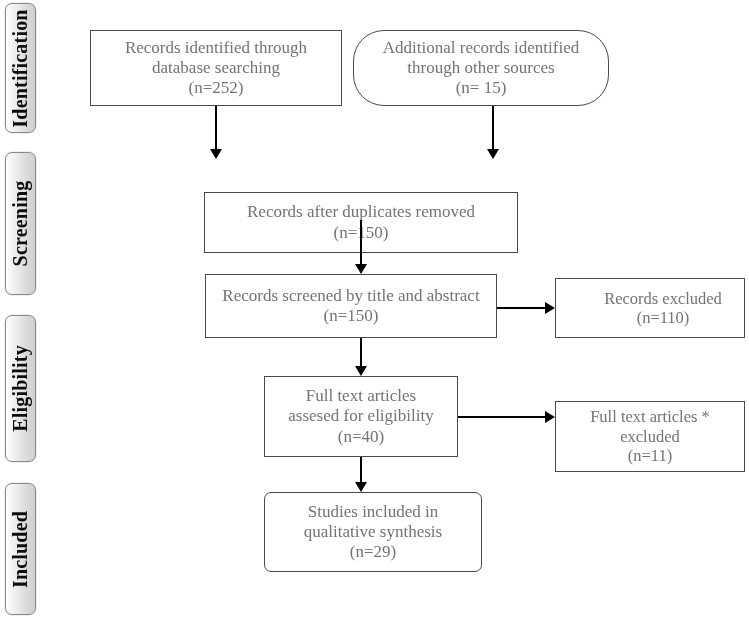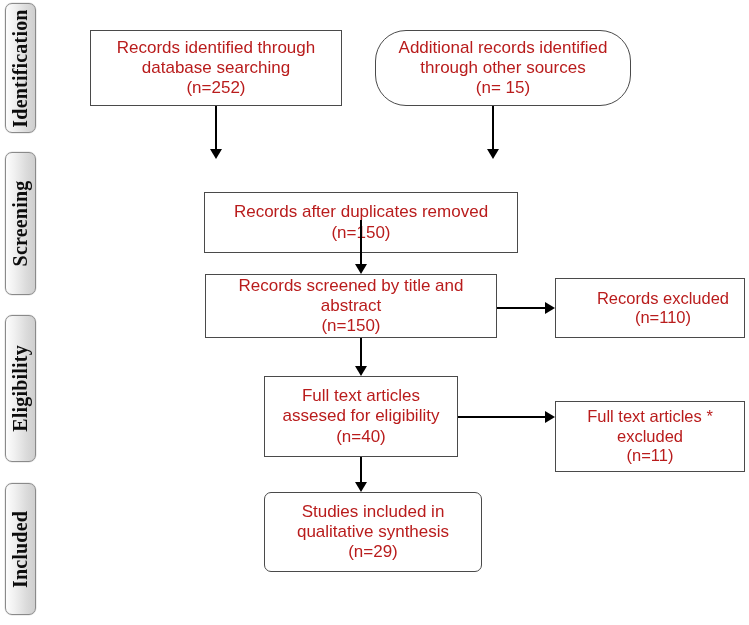--- a/index.html
+++ b/index.html
@@ -46,24 +46,24 @@
     border: 1.6px solid #ururu;
     border: 1.6px solid #4a4a4a;
     background: #ffffff;
     display: flex;
     align-items: center;
     justify-content: center;
     text-align: center;
     padding: 2px 6px;
   }
   .node-text {
-    font-family: Liberation Sans, sans-serif;
+    font-family: Liberation Serif, serif;
     font-size: 17px;
     line-height: 1.18;
-    color: #b91c1c;
+    color: #737373;
     white-space: pre-line;
   }
   .node.small .node-text { font-size: 16.5px; }
 
   
   .vline {
     position: absolute;
     width: 2px;
     background: #000000;
   }
@@ -109,21 +109,21 @@
   <div class="stage" style="left:5px; top:483px; width:31px; height:132px;">
     <span class="stage-label">Included</span>
   </div>
 
   <div class="node" style="left:90px; top:30px; width:252px; height:76px;">
     <span class="node-text">Records identified through
 database searching
 (n=252)</span>
   </div>
 
-  <div class="node" style="left:375px; top:30px; width:256px; height:76px;border-radius:31px;">
+  <div class="node" style="left:353px; top:30px; width:256px; height:76px;border-radius:31px;">
     <span class="node-text">Additional records identified
 through other sources
 (n= 15)</span>
   </div>
 
   <div class="node" style="left:204px; top:159px; width:314px; height:61px;margin-top:33px;">
     <span class="node-text">Records after duplicates removed
 (n=150)</span>
   </div>
 

